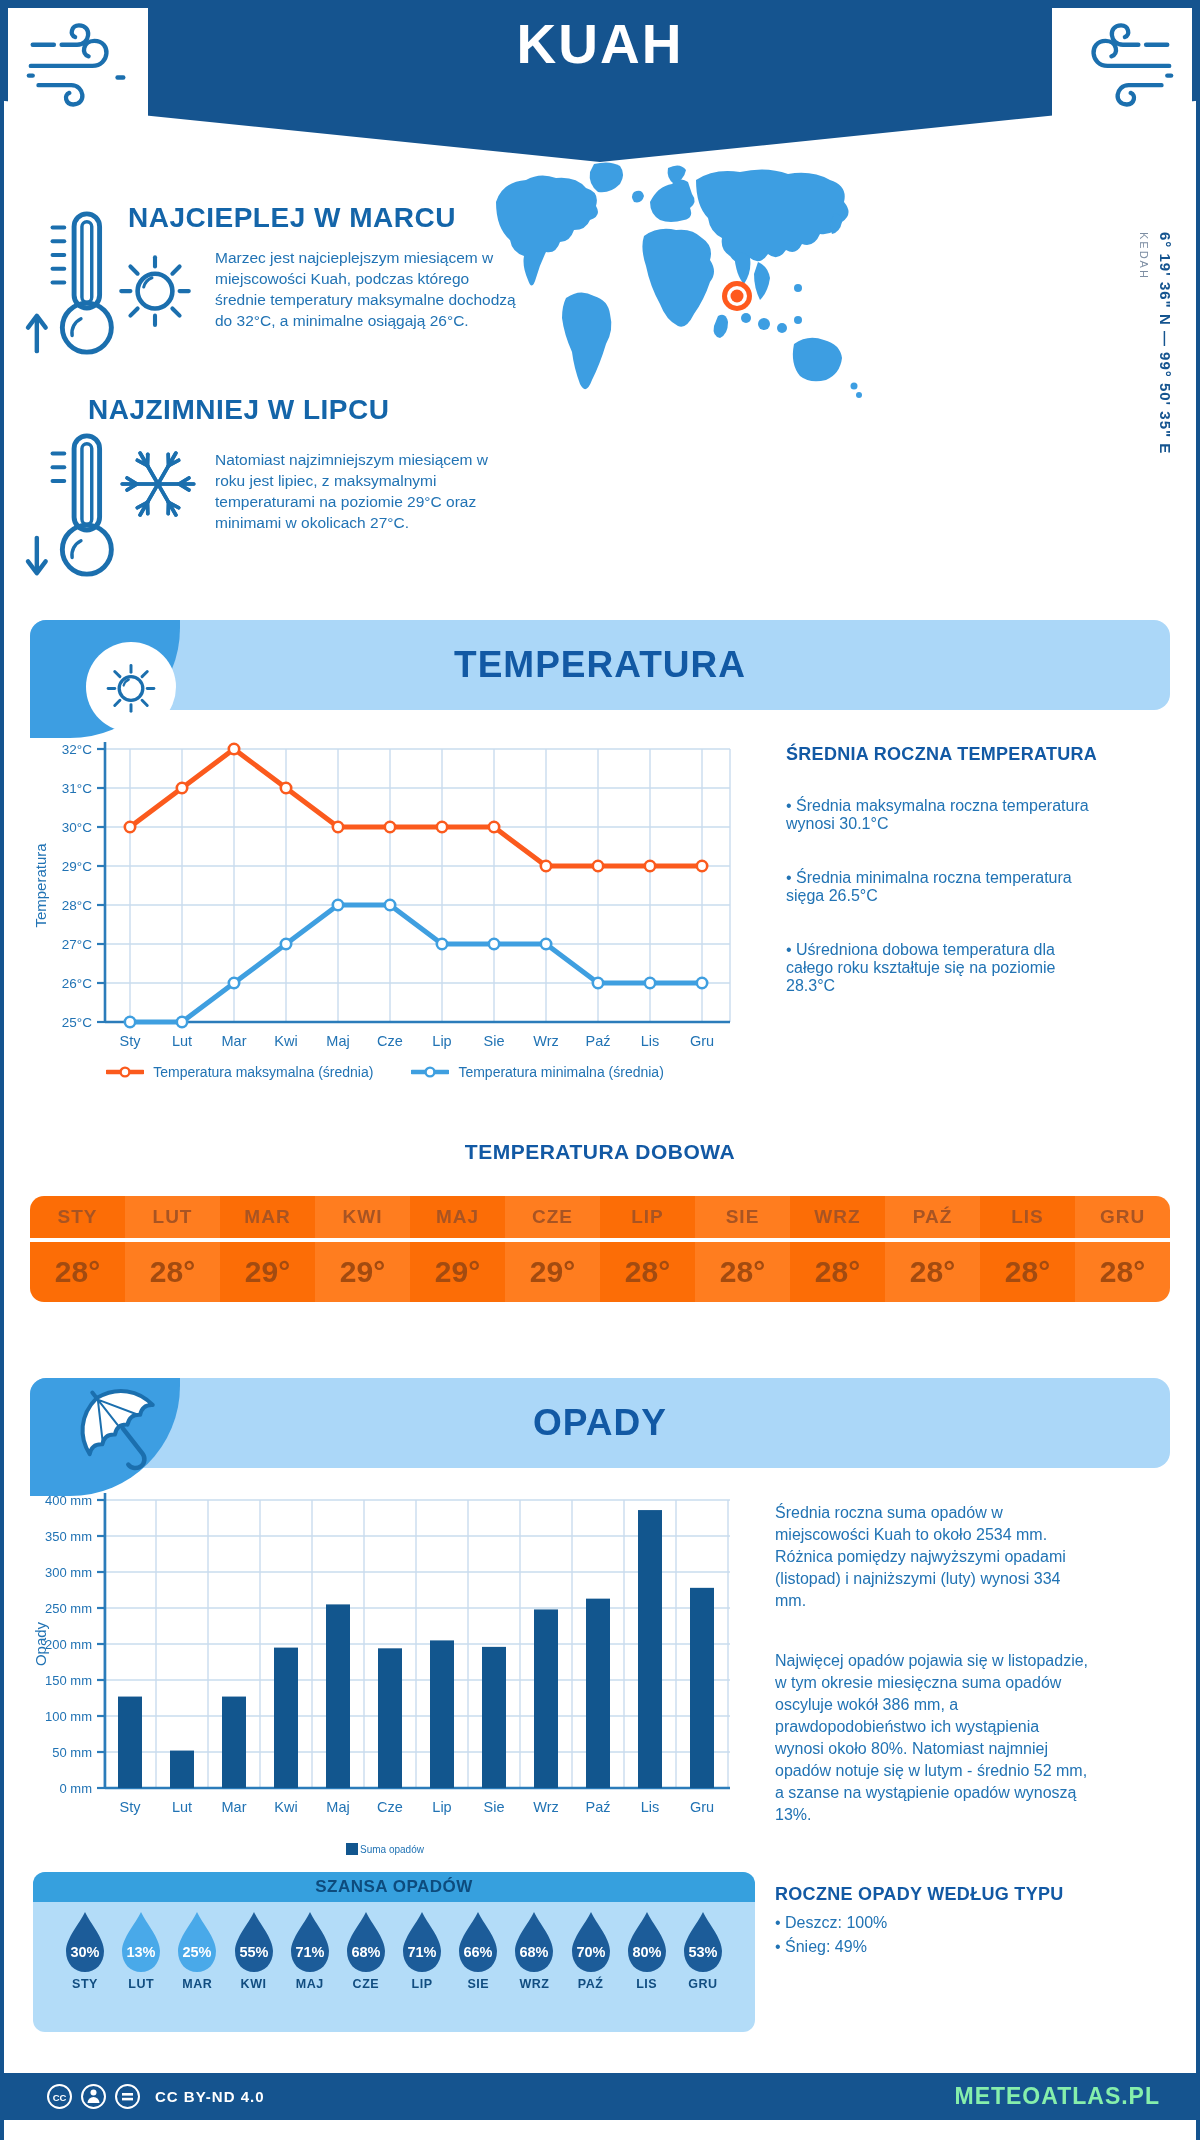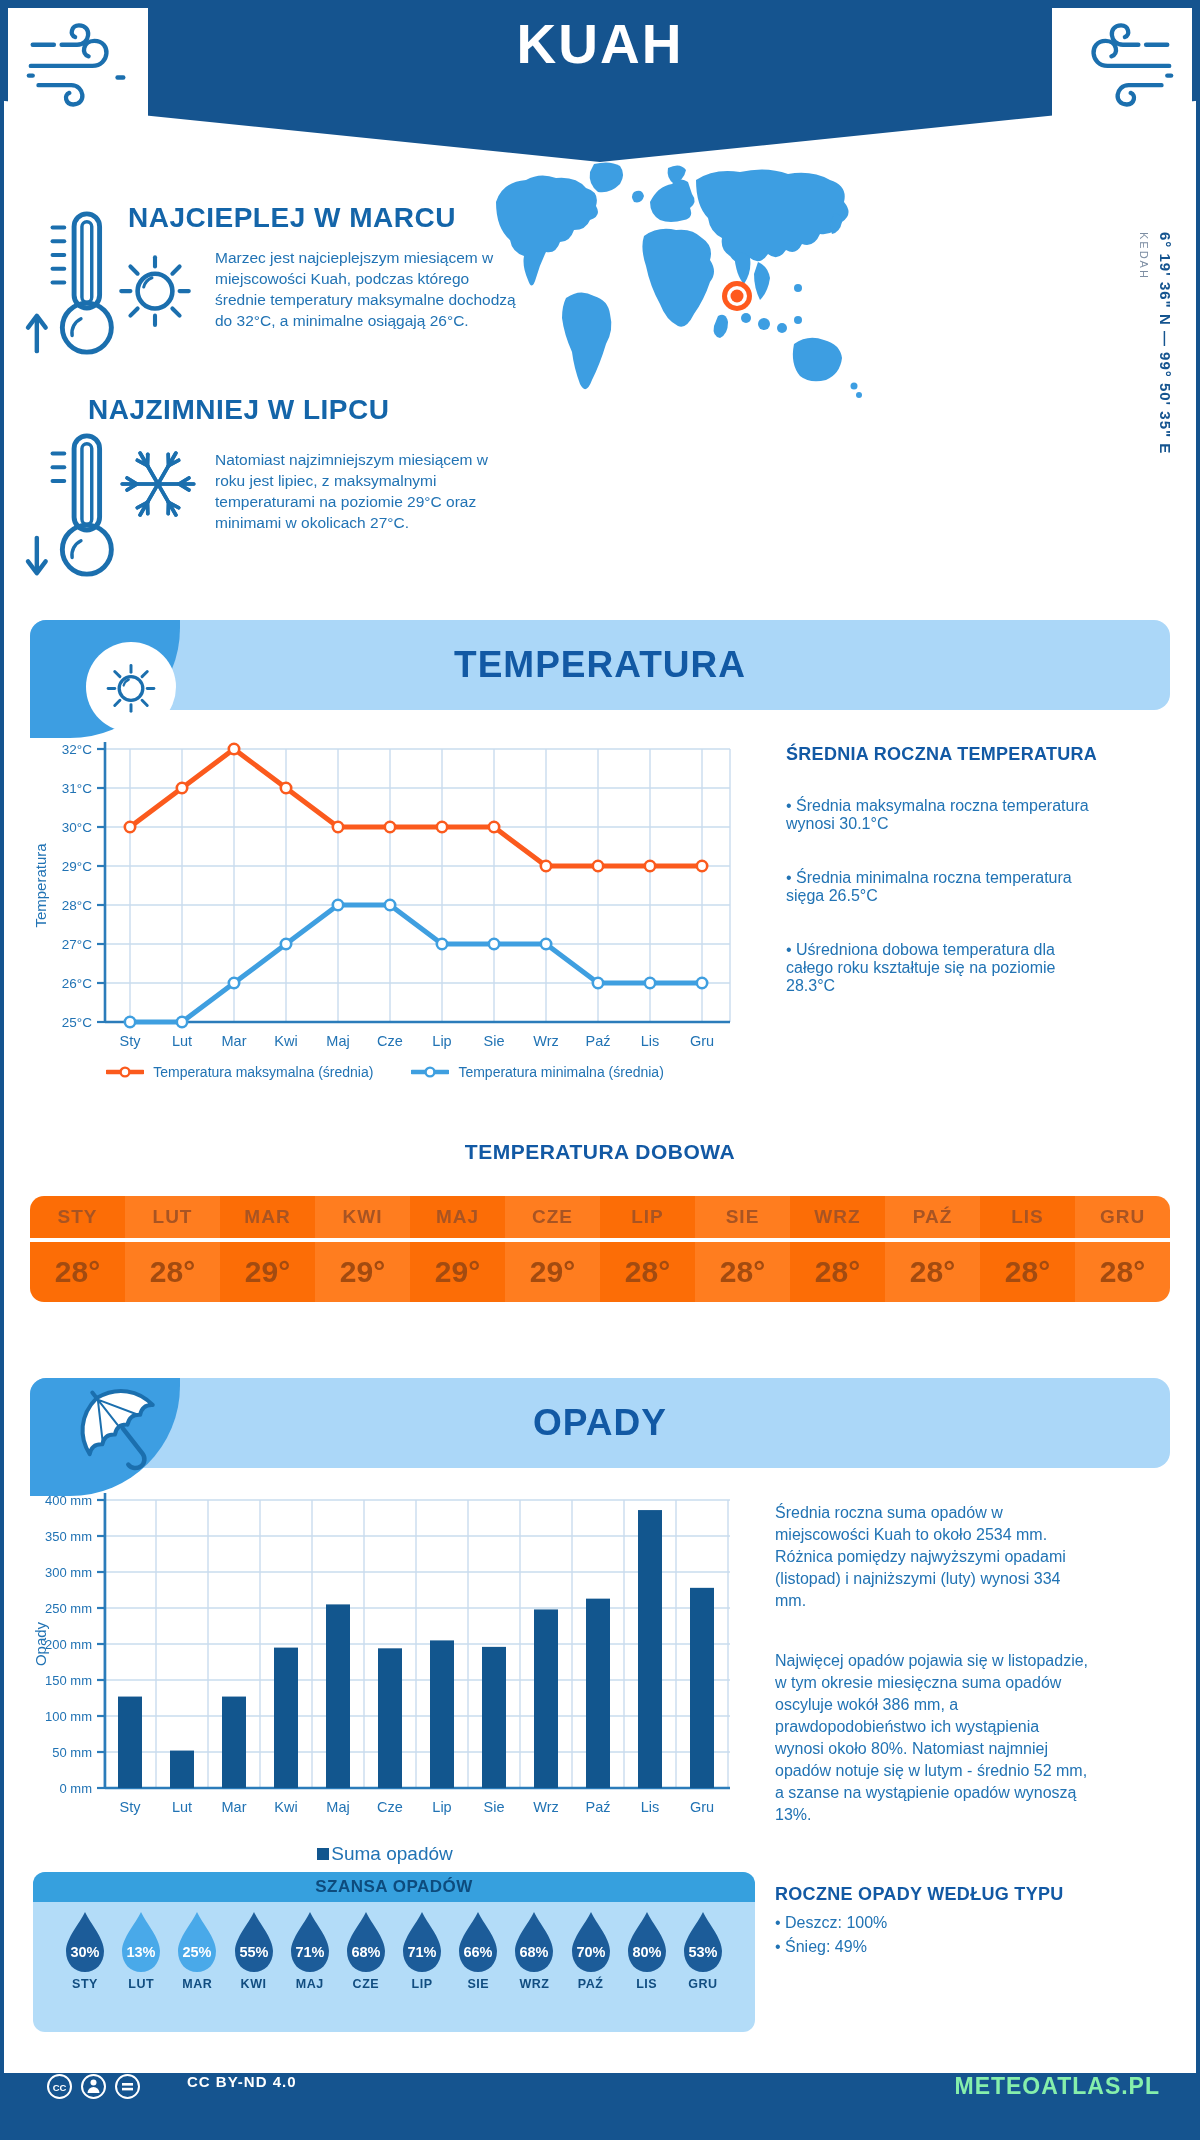--- a/index.html
+++ b/index.html
@@ -46,21 +46,21 @@
   .suncircle{position:absolute;left:56px;top:22px;width:90px;height:90px;background:#fff;
           border-radius:50%;display:flex;align-items:center;justify-content:center;}
 
   
   #temp-chart{position:absolute;left:30px;top:728px;}
   #rain-chart{position:absolute;left:30px;top:1490px;}
   .legend{position:absolute;left:30px;top:1064px;width:710px;display:flex;justify-content:center;
           gap:38px;align-items:center;}
   .lg-item{display:flex;align-items:center;gap:9px;color:#2173b4;font-size:14px;}
   .legend2{position:absolute;left:30px;top:1843px;width:710px;display:flex;justify-content:center;
-          align-items:center;gap:2px;color:#2173b4;font-size:19px;}
+          align-items:center;gap:2px;color:#2173b4;font-size:10px;}
   #bar-swatch{width:12px;height:12px;}
 
   
   .col-title{position:absolute;left:786px;width:320px;font-size:18px;font-weight:bold;color:#1259a4;letter-spacing:.3px;}
   .bullet{position:absolute;left:786px;width:306px;color:#2173b4;font-size:16px;line-height:18px;}
   .rain-p{position:absolute;left:775px;width:315px;color:#2173b4;font-size:16px;line-height:22px;}
   #rain-type-title{left:775px;top:1884px;}
   .bullet2{position:absolute;left:775px;width:300px;color:#2173b4;font-size:16px;}
 
   
@@ -76,22 +76,22 @@
 
   
   #chance-panel{position:absolute;left:33px;top:1872px;width:722px;height:160px;background:#b3dcf8;border-radius:12px;}
   #chance-header{height:30px;background:#36a0de;border-radius:12px 12px 0 0;display:flex;align-items:center;
           justify-content:center;font-size:17px;font-weight:bold;color:#0d4b7d;letter-spacing:.5px;}
   #drops-row{display:flex;justify-content:space-between;padding:8px 24px 0;}
   .drop{display:flex;flex-direction:column;align-items:center;width:56px;}
   .drop-m{margin-top:3px;font-size:12.5px;font-weight:bold;color:#114d80;letter-spacing:.5px;}
 
   
-  .footer{position:absolute;left:0;top:2073px;width:1200px;height:68px;background:#15548f;
-          display:flex;align-items:flex-start;z-index:6;gap:32px;}
+  .footer{position:absolute;left:0;top:2073px;width:1200px;height:47px;background:#15548f;
+          display:flex;align-items:center;z-index:6;}
   .cc{display:flex;gap:7px;margin-left:46px;align-items:center;}
   .cc-label{color:#fff;font-weight:bold;font-size:15px;letter-spacing:1px;margin-left:14px;}
   .site{margin-left:auto;margin-right:40px;color:#86efac;font-weight:bold;font-size:23px;letter-spacing:1px;}
 </style>
 </head>
 <body>
 
 <div class="page">
   <div class="edge l"></div>
   <div class="edge r"></div>

